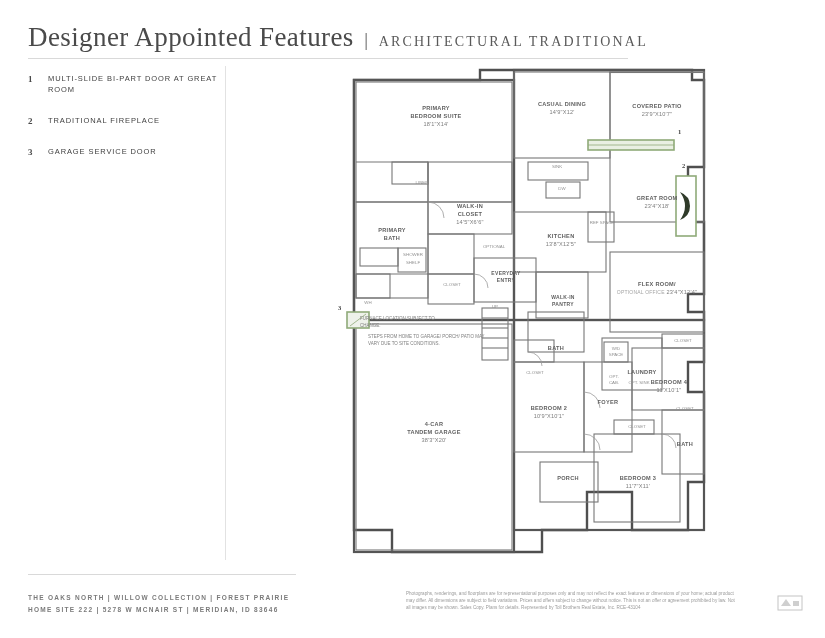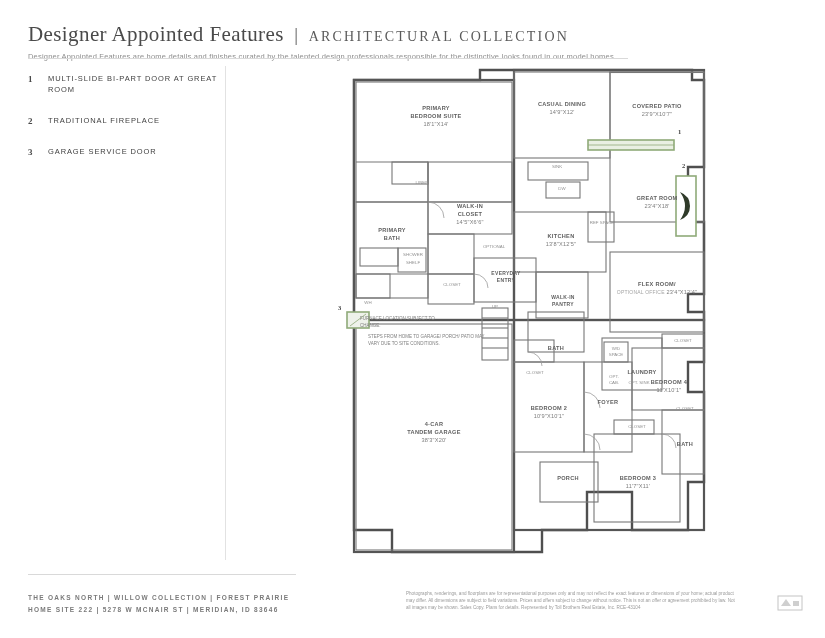--- a/index.html
+++ b/index.html
@@ -11,21 +11,21 @@
     position:relative;
     overflow:hidden;
   }
   .page{position:absolute;inset:0;}
 
   
   .hdr{position:absolute;left:28px;top:22px;width:620px;}
   .hdr-line{display:flex;align-items:baseline;gap:10px;}
   .hdr-title{
     font-family:"Liberation Serif", serif;
-    font-size:21px;color:#4a4a4a;letter-spacing:.4px;font-weight:400;
+    font-size:27px;color:#4a4a4a;letter-spacing:.4px;font-weight:400;
   }
   .hdr-sep{font-size:19px;color:#9a9a9a;font-weight:300;}
   .hdr-sub{
     font-size:14px;letter-spacing:2.2px;color:#5a5a5a;
     font-family:"Liberation Serif", serif;
   }
   .hdr-desc{
     margin-top:5px;font-size:7.5px;color:#8d8d8d;letter-spacing:.2px;
   }
   .hdr-rule{position:absolute;left:28px;top:58px;width:600px;height:1px;background:#d9d9d9;}
@@ -66,23 +66,22 @@
 </style>
 </head>
 <body>
 
 <div class="page">
 
   <div class="hdr">
     <div class="hdr-line">
       <span class="hdr-title">Designer Appointed Features</span>
       <span class="hdr-sep">|</span>
-      <span class="hdr-sub">ARCHITECTURAL COLLECTION</span>
-    </div>
-    <div class="hdr-desc">Designer Appointed Features are home details and finishes curated by the talented design professionals responsible for the distinctive looks found in our model homes.</div>
+      <span class="hdr-sub">ARCHITECTURAL TRADITIONAL</span>
+    </div>
   </div>
   <div class="hdr-rule"></div>
 
   <div class="legend">
     <div class="legend-item">
       <span class="legend-num">1</span>
       <span class="legend-txt">MULTI-SLIDE BI-PART DOOR AT GREAT ROOM</span>
     </div>
     <div class="legend-item">
       <span class="legend-num">2</span>

